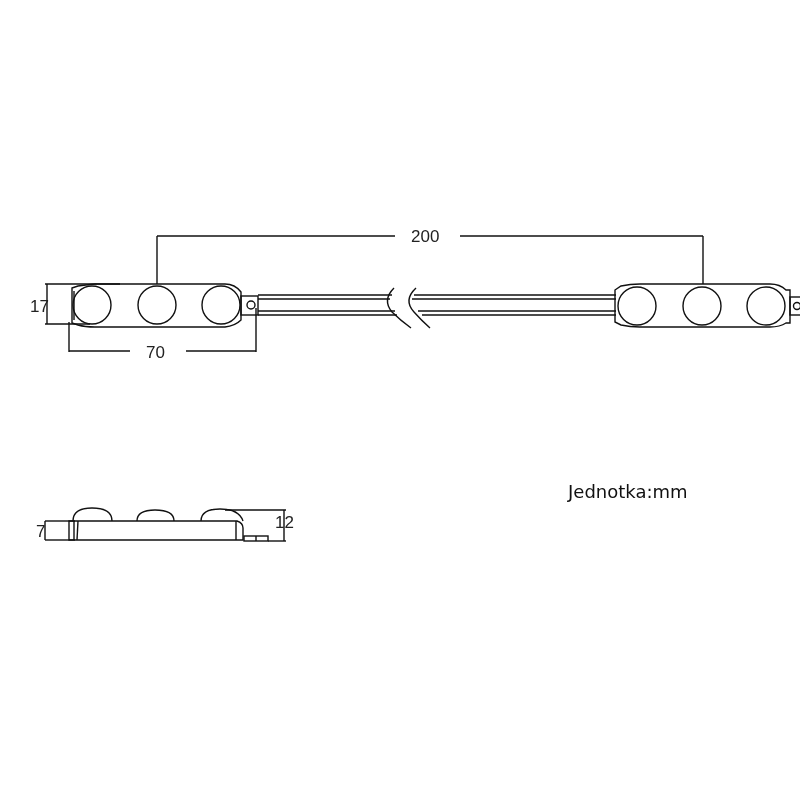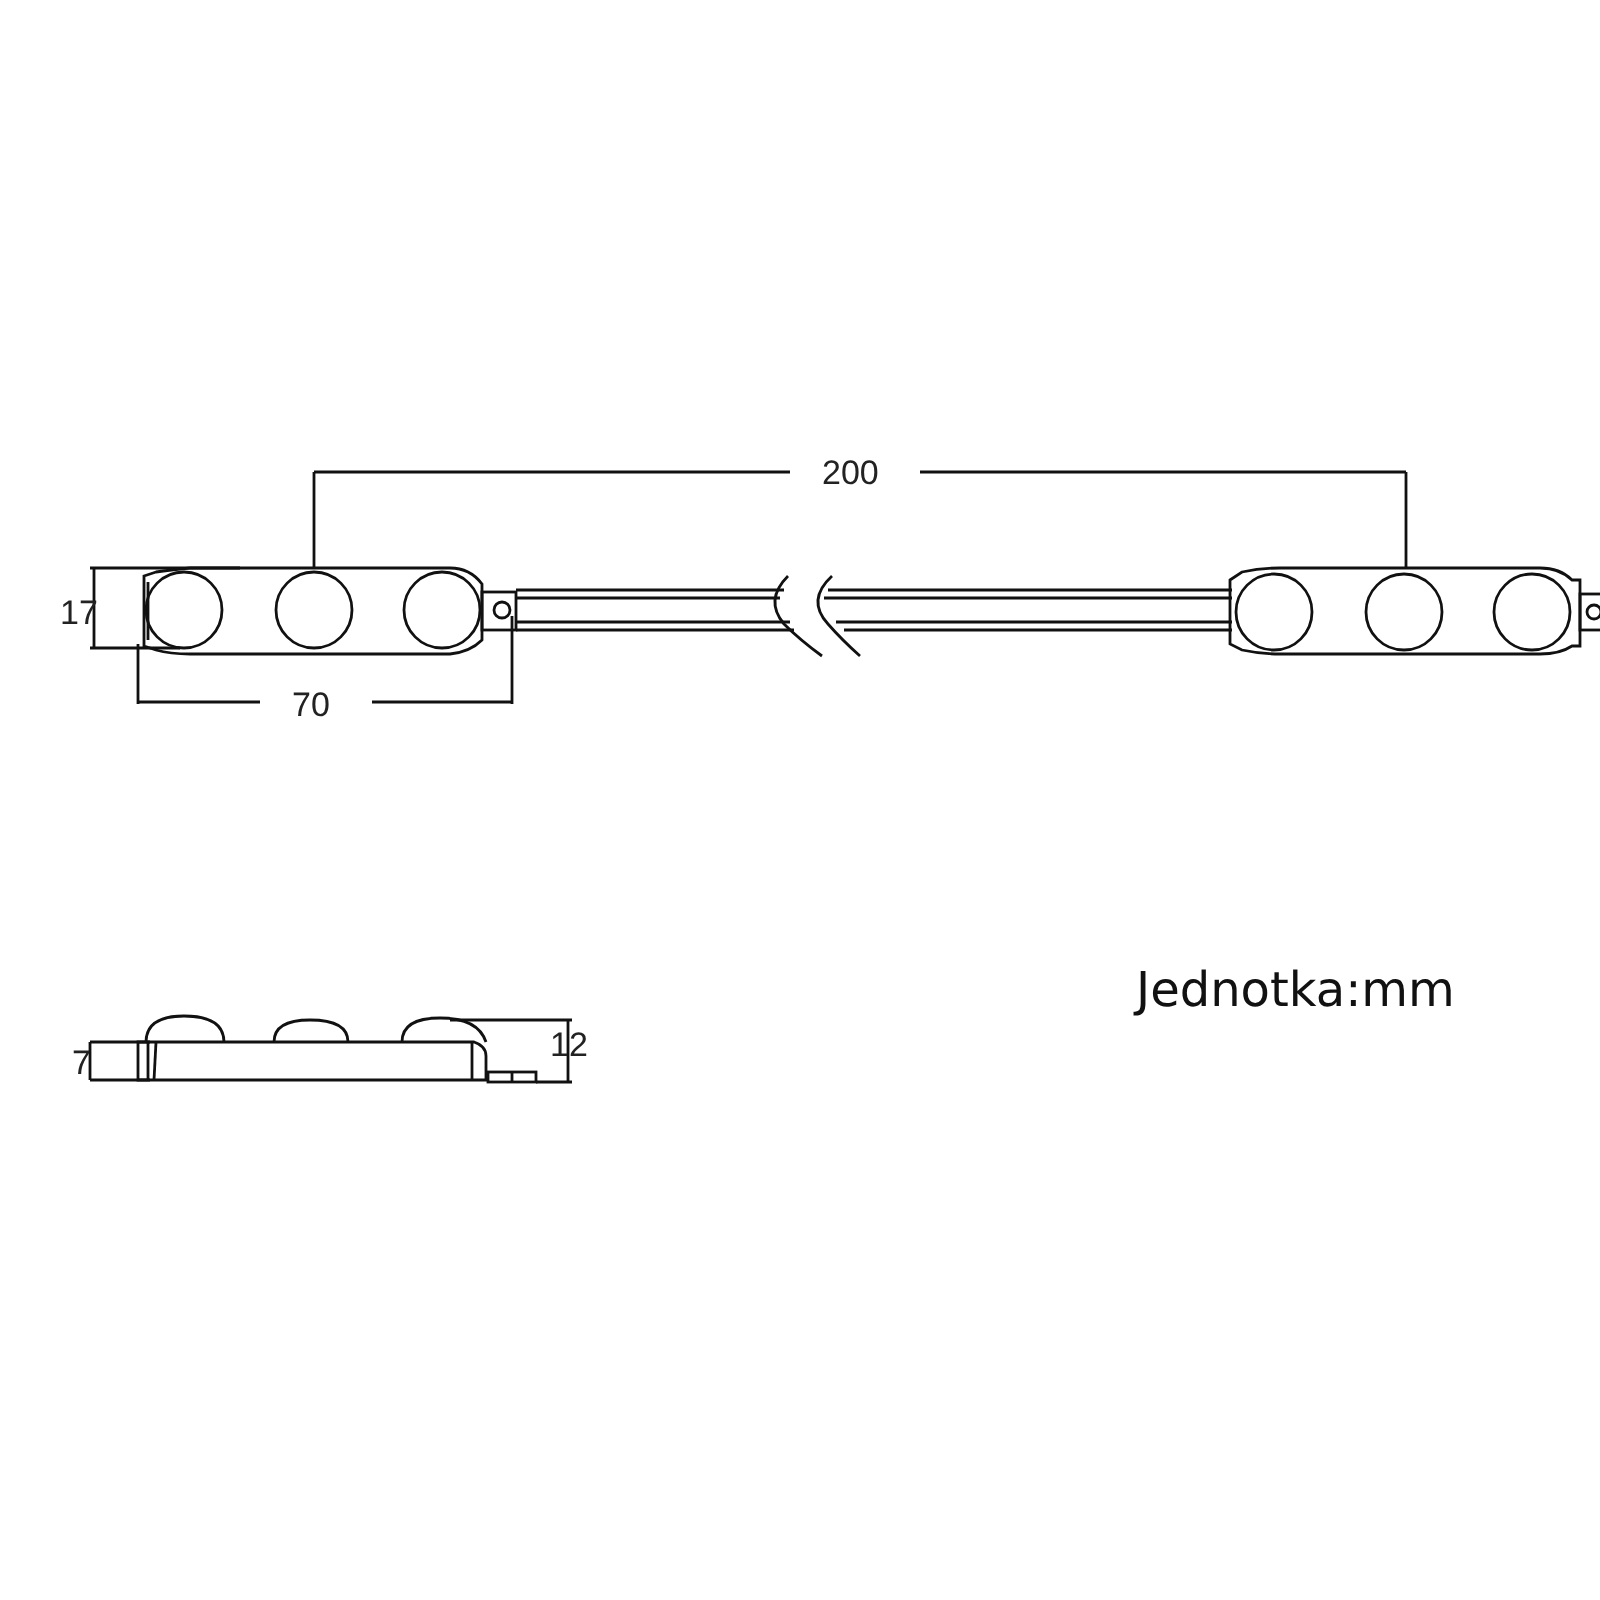--- a/index.html
+++ b/index.html
@@ -1,19 +1,19 @@
 <!DOCTYPE html>
 <html><head>
   <meta charset="utf-8">
   <style>
     html, body { margin: 0; padding: 0; background: #ffffff; }
     body { width: 800px; height: 800px; position: relative; overflow: hidden; }
     svg { position: absolute; left: 0; top: 0; }
     .dim { font-family: "Liberation Sans", sans-serif; font-size: 17px; fill: #222; }
-    .unit { position: absolute; left: 568px; top: 481px; font-family: "DejaVu Sans", sans-serif; font-size: 24px; color: #111; }
+    .unit { position: absolute; left: 568px; top: 481px; font-family: "DejaVu Sans", sans-serif; font-size: 18px; color: #111; }
   </style>
 </head>
 <body>
 
 <svg width="800" height="800" viewBox="0 0 800 800">
   <g fill="none" stroke="#111" stroke-width="1.4">
 
     <g>
       <line x1="157" y1="236" x2="157" y2="284"></line>
       <line x1="157" y1="236" x2="395" y2="236"></line>

